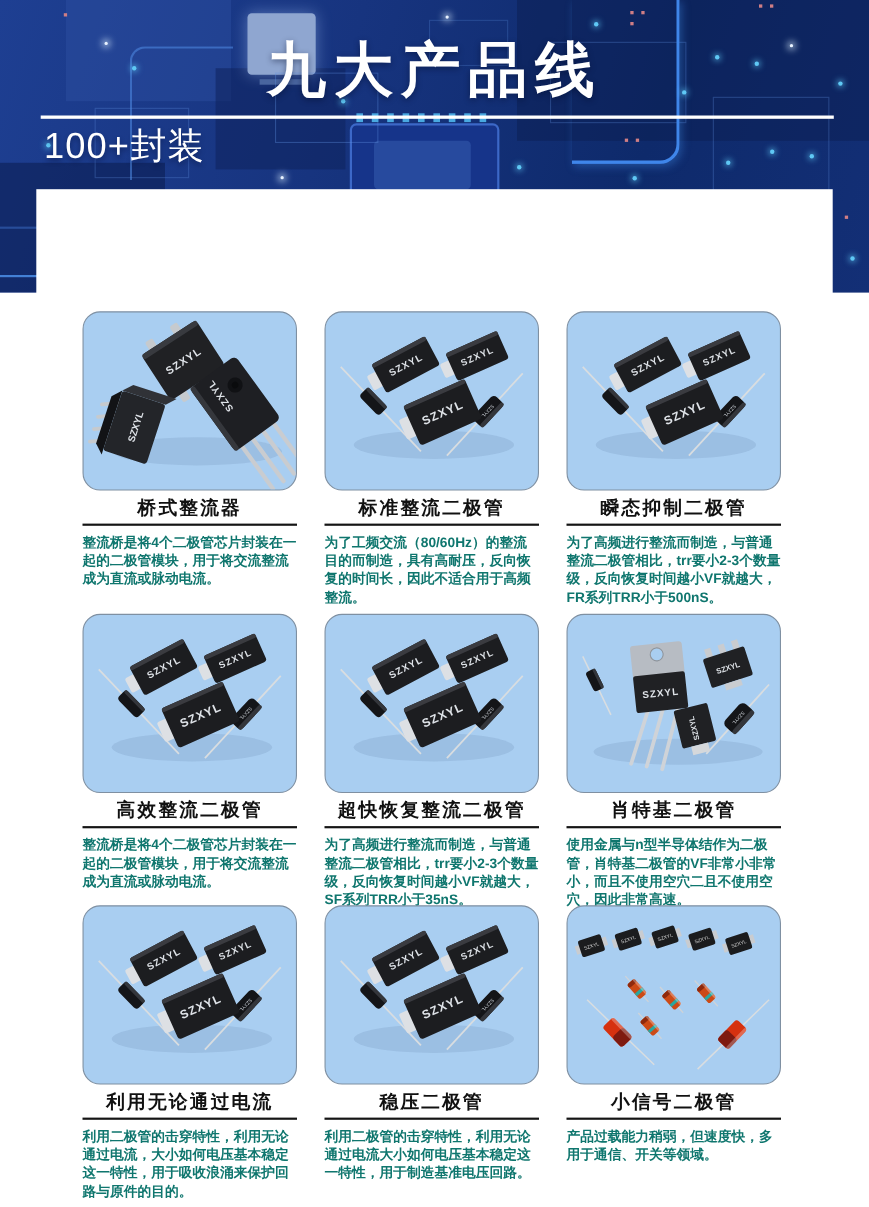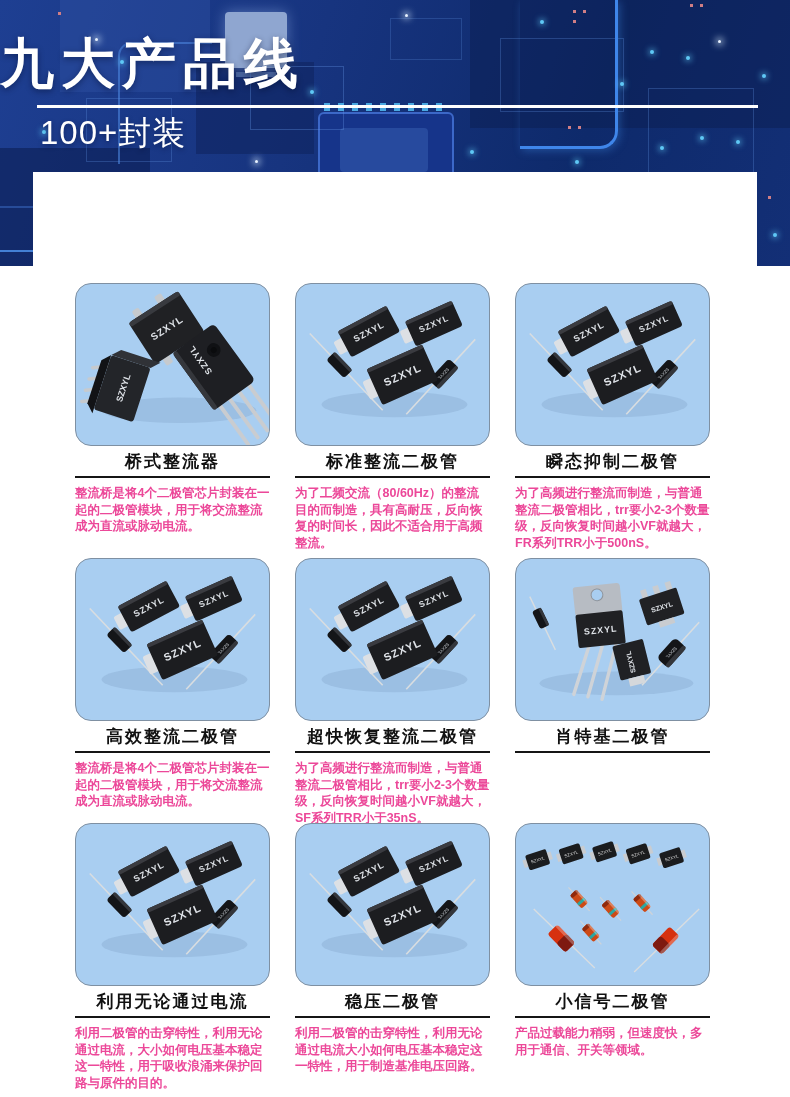--- a/index.html
+++ b/index.html
@@ -8,21 +8,21 @@
     font-family:"Liberation Sans","DejaVu Sans",sans-serif;
     overflow:hidden;
   }
   
   .hero{
     position:absolute;left:0;top:0;width:790px;height:266px;overflow:hidden;
     background:linear-gradient(108deg,#1e3f92 0%,#17347f 38%,#0e2a6b 72%,#132f76 100%);
   }
   .deco{position:absolute;}
   .hero-title{
-    position:absolute;left:0;top:28px;width:100%;
+    position:absolute;left:0;top:28px;width:100%;text-align:center;
     color:#ffffff;font-size:54px;font-weight:bold;letter-spacing:7px;
     text-shadow:0 2px 6px rgba(0,10,40,.45);
   }
   .hero-rule{position:absolute;left:37px;top:105px;width:721px;height:3px;background:#ffffff;}
   .hero-subtitle{
     position:absolute;left:40px;top:111px;color:#ffffff;
     font-size:33px;font-weight:normal;letter-spacing:1px;
     text-shadow:0 2px 5px rgba(0,10,40,.4);
   }
   
@@ -38,21 +38,21 @@
     background:#a9cef1;border:1px solid #7f90a2;border-radius:16px;
     overflow:hidden;
   }
   .card-image svg{display:block;width:100%;height:100%;}
   .card-title{
     margin:6px 0 0;text-align:center;color:#111111;
     font-size:17px;line-height:20px;font-weight:bold;letter-spacing:2px;
   }
   .card-rule{height:2px;margin-top:4px;background:#151515;}
   .card-desc{
-    margin:7px 0 0;color:#ec4899;font-size:12.5px;line-height:16.5px;
+    margin:7px 0 0;color:#0f766e;font-size:12.5px;line-height:16.5px;
     font-weight:bold;text-align:left;
   }
 </style>
 </head>
 <body>
 
 <div class="hero">
   <div id="hero-deco">
       <div class="deco" style="left: 60px; top: 0px; width: 150px; height: 92px; background: rgba(52, 86, 168, 0.35);"></div>
       <div class="deco" style="left: 470px; top: 0px; width: 320px; height: 128px; background: rgba(10, 28, 78, 0.45);"></div>
@@ -358,20 +358,21 @@
             </g>
             <g transform="translate(118,104) rotate(-14)">
     <rect x="-16" y="-20" width="32" height="36" rx="2" fill="#202124"></rect>
     <rect x="-8" y="16" width="16" height="8" fill="#d5d8db"></rect>
     <text transform="rotate(-90)" x="0" y="1" font-size="7" fill="#dfe3e8" text-anchor="middle" font-weight="bold" font-family="Liberation Sans,sans-serif">SZXYL</text>
             </g>
           </svg>
         </div>
       <h3 class="card-title">肖特基二极管</h3>
       <div class="card-rule"></div>
+      <p class="card-desc">使用金属与n型半导体结作为二极管，肖特基二极管的VF非常小非常小，而且不使用空穴二且不使用空穴，因此非常高速。</p>
     </div>
 
     <div class="card">
       <div class="card-image">
           <svg viewBox="0 0 196 163" xmlns="http://www.w3.org/2000/svg">
             <ellipse cx="100" cy="122" rx="74" ry="13" fill="rgba(70,100,145,.14)"></ellipse>
             <line x1="14" y1="50" x2="88" y2="128" stroke="#d9dde0" stroke-width="1.6"></line>
             <line x1="182" y1="56" x2="112" y2="132" stroke="#d9dde0" stroke-width="1.6"></line>
             <g transform="translate(44,82) rotate(46)">
     <rect x="-13" y="-6" width="26" height="12" rx="3.5999999999999996" fill="#141518"></rect>

